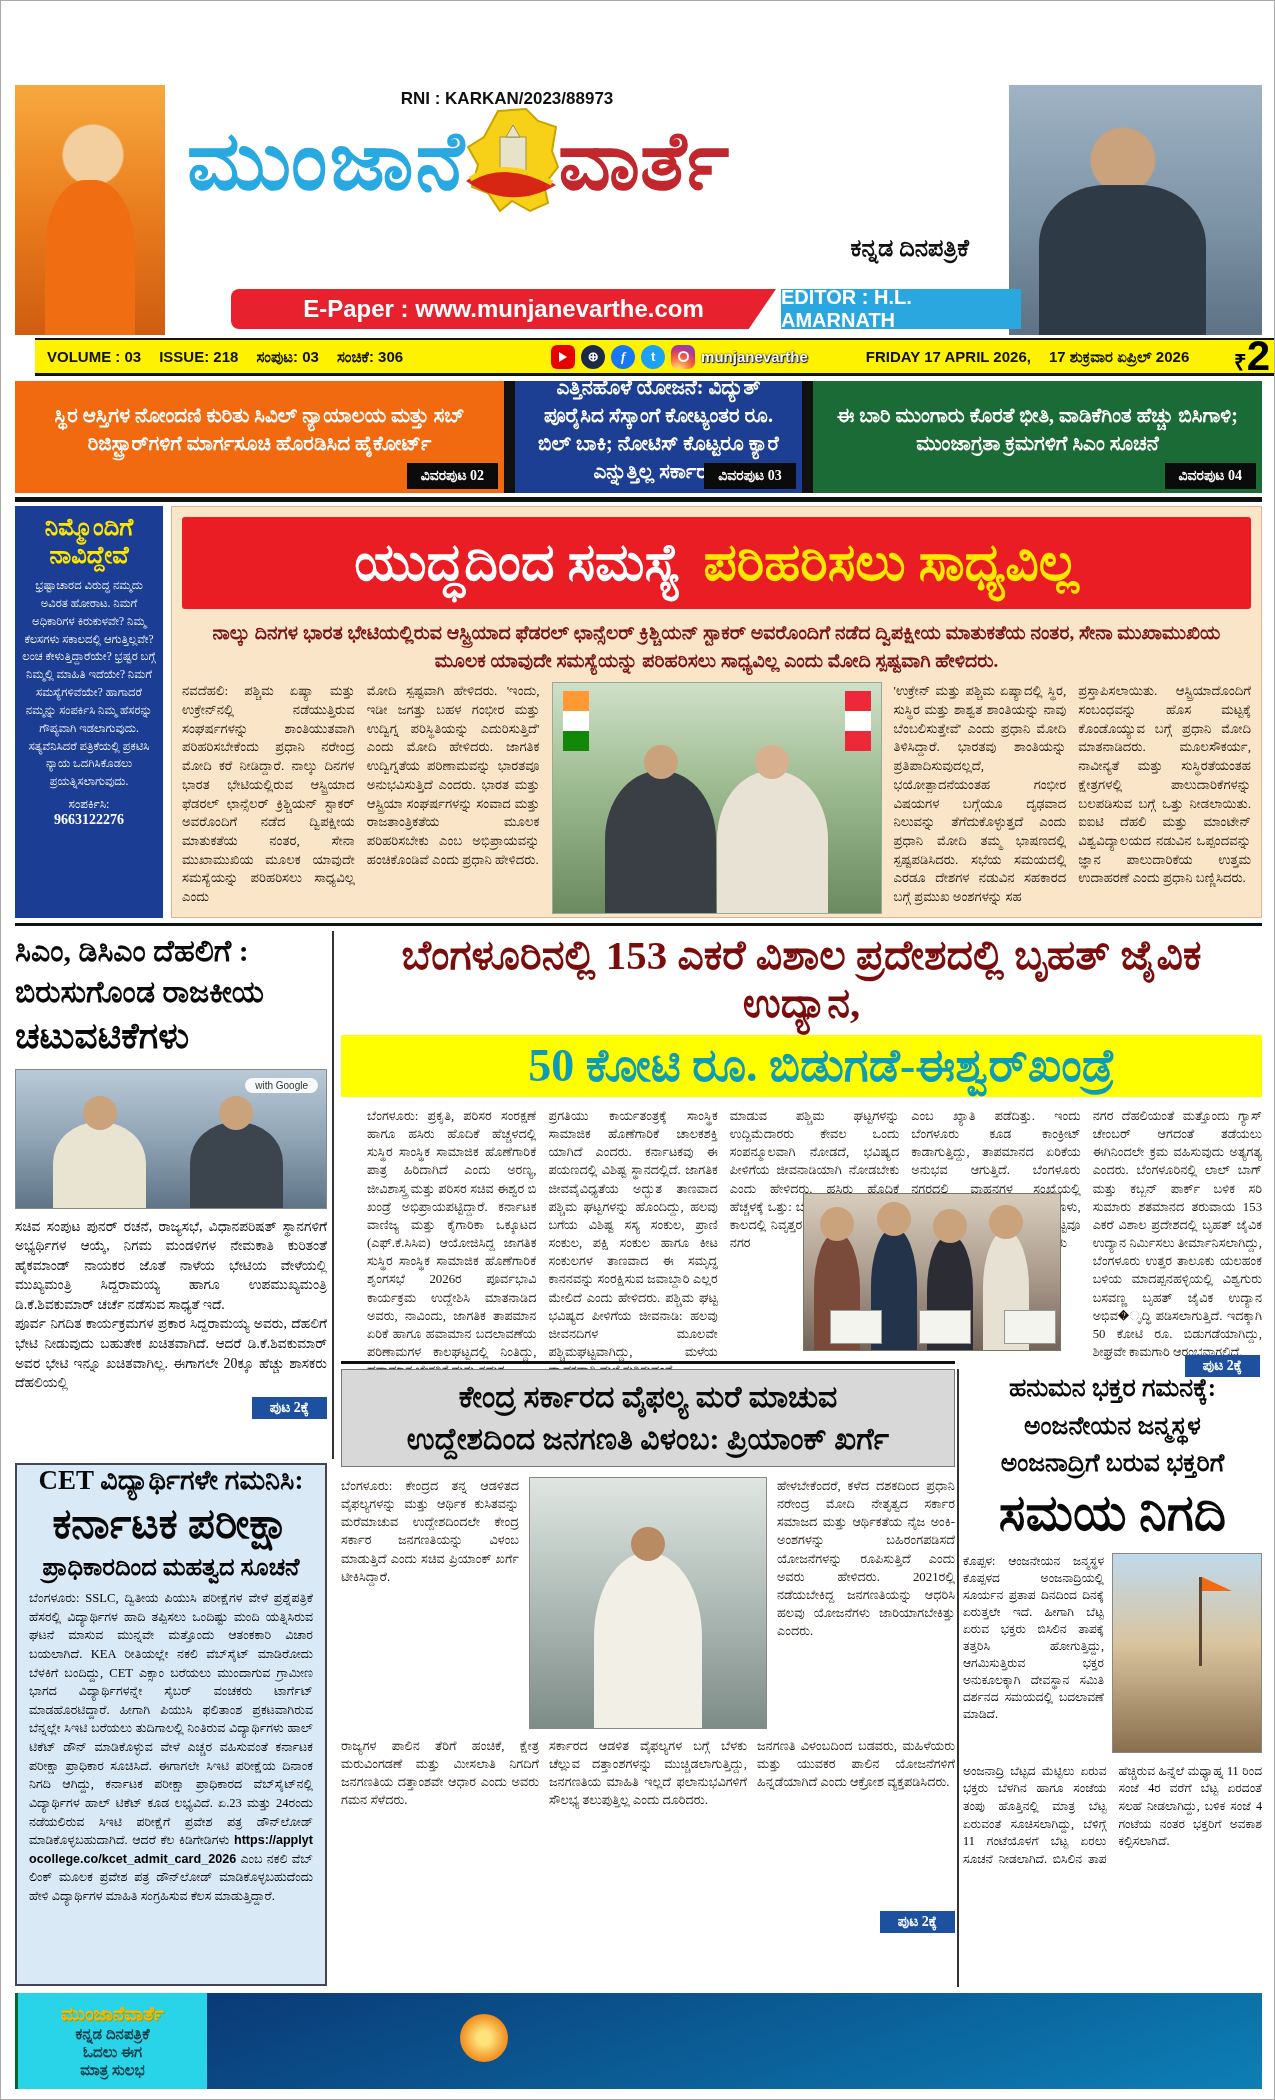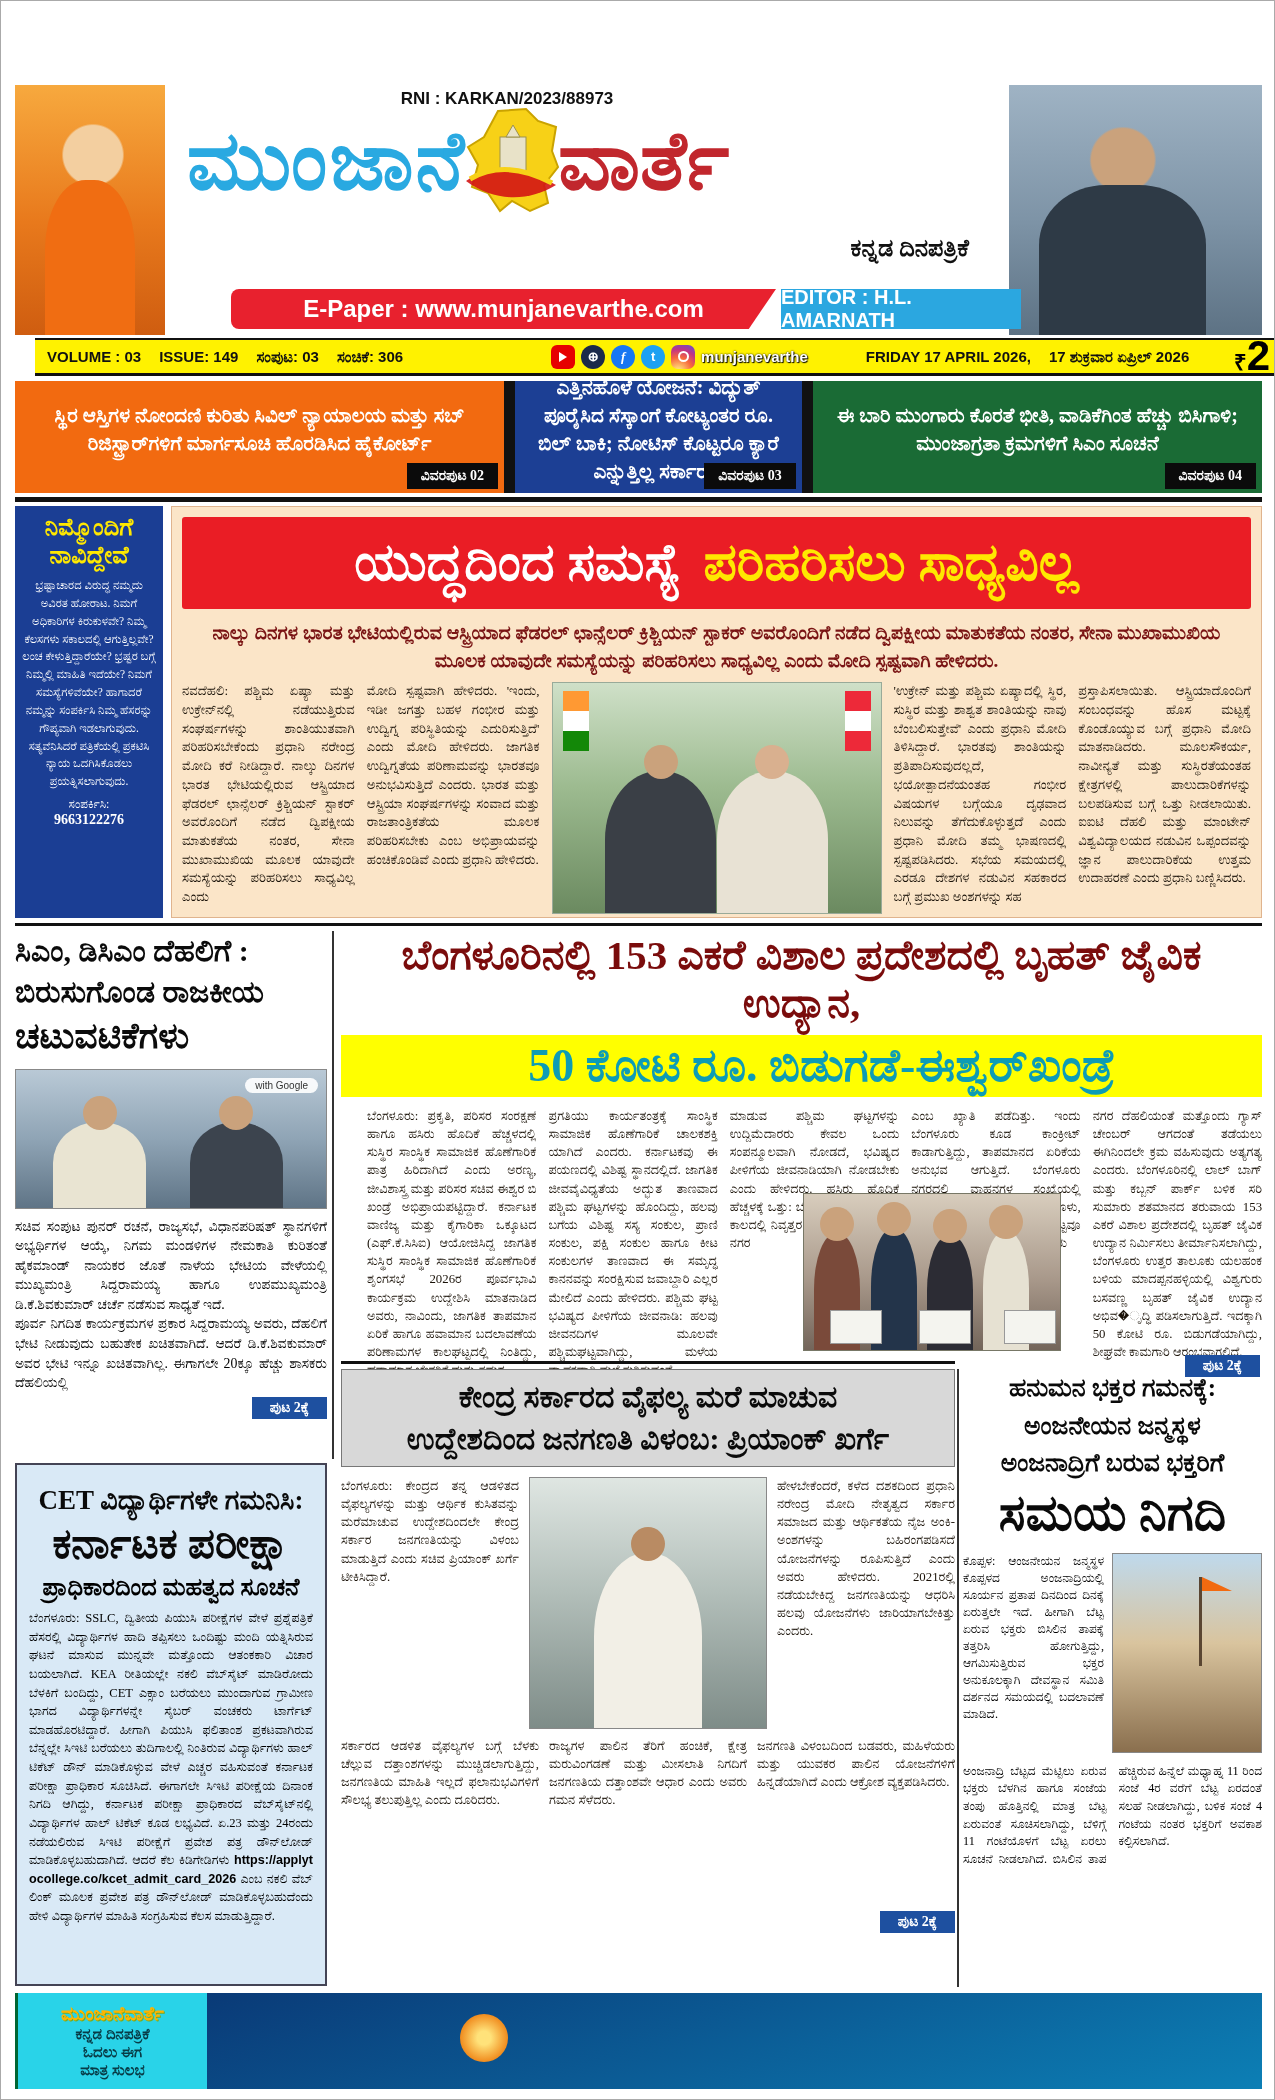--- a/index.html
+++ b/index.html
@@ -144,21 +144,21 @@
   .hm-intro { flex:1; font-size:12.2px; line-height:1.4; text-align:justify; overflow:hidden; }
   .hm-photo { flex:none; width:150px; position:relative; border:1px solid #888;
       background:linear-gradient(180deg,#bfd9ec 0%,#d9c49e 45%,#8a6f4e 100%); }
   .hm-photo .flagpole { position:absolute; left:58%; top:12%; width:3px; height:45%; background:#5a4632; }
   .hm-photo .flagcloth { position:absolute; left:60%; top:12%; width:0; height:0;
       border-top:14px solid transparent; border-left:30px solid #f26a10; }
   .hm-body { margin-top:10px; font-size:12.2px; line-height:1.45; text-align:justify;
       column-count:2; column-gap:12px; height:230px; overflow:hidden; }
 
   .cet { position:absolute; left:14px; top:1462px; width:312px; height:523px; background:#d9e9f6;
-         border:2px solid #445; padding:20px 12px; }
+         border:2px solid #445; padding:0 12px; }
   .cet-kicker { text-align:center; font-weight:bold; font-size:27px; color:#0a0a0a; }
   .cet-title { text-align:center; font-weight:bold; font-size:42px; color:#0a0a0a; margin-top:4px; }
   .cet-sub { text-align:center; font-weight:bold; font-size:24px; margin-top:6px; }
   .cet-body { margin-top:8px; font-size:12.6px; line-height:1.48; text-align:justify; }
   .cet-url { font-weight:bold; font-family:"Liberation Sans",sans-serif; color:#000; word-break:break-all; }
 
   
   .banner { position:absolute; left:14px; top:1992px; width:1247px; height:96px; display:flex;
       background:linear-gradient(120deg,#062a63 0%,#0a5aa8 40%,#0aa3c8 70%,#074a8f 100%); }
   .banner-left { width:958px; position:relative; text-align:center; }
@@ -199,21 +199,21 @@
       </span>
       <span class="title-kn2">ವಾರ್ತೆ</span>
     </div>
     <div class="tagline">ಕನ್ನಡ ದಿನಪತ್ರಿಕೆ</div>
     <div class="epaper-bar">E-Paper : www.munjanevarthe.com</div>
     <div class="editor-bar">EDITOR : H.L. AMARNATH</div>
   </div>
 
   <div class="infobar">
     <span>VOLUME : 03</span>
-    <span>ISSUE: 149</span>
+    <span>ISSUE: 218</span>
     <span>ಸಂಪುಟ: 03</span>
     <span>ಸಂಚಿಕೆ: 306</span>
     <span style="margin-left:130px; display:flex; gap:6px; align-items:center;">
       <span class="icon ic-yt">
           <i></i>
         </span>
       <span class="icon ic-web">⊕</span>
       <span class="icon ic-fb">f</span>
       <span class="icon ic-tw">t</span>
       <span class="icon ic-ig">
@@ -330,22 +330,22 @@
       <span>ಉದ್ದೇಶದಿಂದ ಜನಗಣತಿ ವಿಳಂಬ: ಪ್ರಿಯಾಂಕ್ ಖರ್ಗೆ</span>
     </div>
     <div class="census-row1">
       <div class="col">ಬೆಂಗಳೂರು: ಕೇಂದ್ರದ ತನ್ನ ಆಡಳಿತದ ವೈಫಲ್ಯಗಳನ್ನು ಮತ್ತು ಆರ್ಥಿಕ ಕುಸಿತವನ್ನು ಮರೆಮಾಚುವ ಉದ್ದೇಶದಿಂದಲೇ ಕೇಂದ್ರ ಸರ್ಕಾರ ಜನಗಣತಿಯನ್ನು ವಿಳಂಬ ಮಾಡುತ್ತಿದೆ ಎಂದು ಸಚಿವ ಪ್ರಿಯಾಂಕ್ ಖರ್ಗೆ ಟೀಕಿಸಿದ್ದಾರೆ.</div>
       <div class="census-photo">
         <span class="fig"></span>
       </div>
       <div class="col">ಹೇಳಬೇಕೆಂದರೆ, ಕಳೆದ ದಶಕದಿಂದ ಪ್ರಧಾನಿ ನರೇಂದ್ರ ಮೋದಿ ನೇತೃತ್ವದ ಸರ್ಕಾರ ಸಮಾಜದ ಮತ್ತು ಆರ್ಥಿಕತೆಯ ನೈಜ ಅಂಕಿ-ಅಂಶಗಳನ್ನು ಬಹಿರಂಗಪಡಿಸದೆ ಯೋಜನೆಗಳನ್ನು ರೂಪಿಸುತ್ತಿದೆ ಎಂದು ಅವರು ಹೇಳಿದರು. 2021ರಲ್ಲಿ ನಡೆಯಬೇಕಿದ್ದ ಜನಗಣತಿಯನ್ನು ಆಧರಿಸಿ ಹಲವು ಯೋಜನೆಗಳು ಜಾರಿಯಾಗಬೇಕಿತ್ತು ಎಂದರು.</div>
     </div>
     <div class="census-row2">
+      <div class="col">ರಾಜ್ಯಗಳ ಪಾಲಿನ ತೆರಿಗೆ ಹಂಚಿಕೆ, ಕ್ಷೇತ್ರ ಮರುವಿಂಗಡಣೆ ಮತ್ತು ಮೀಸಲಾತಿ ನಿಗದಿಗೆ ಜನಗಣತಿಯ ದತ್ತಾಂಶವೇ ಆಧಾರ ಎಂದು ಅವರು ಗಮನ ಸೆಳೆದರು.</div>
       <div class="col">ಸರ್ಕಾರದ ಆಡಳಿತ ವೈಫಲ್ಯಗಳ ಬಗ್ಗೆ ಬೆಳಕು ಚೆಲ್ಲುವ ದತ್ತಾಂಶಗಳನ್ನು ಮುಚ್ಚಿಡಲಾಗುತ್ತಿದ್ದು, ಜನಗಣತಿಯ ಮಾಹಿತಿ ಇಲ್ಲದೆ ಫಲಾನುಭವಿಗಳಿಗೆ ಸೌಲಭ್ಯ ತಲುಪುತ್ತಿಲ್ಲ ಎಂದು ದೂರಿದರು.</div>
-      <div class="col">ರಾಜ್ಯಗಳ ಪಾಲಿನ ತೆರಿಗೆ ಹಂಚಿಕೆ, ಕ್ಷೇತ್ರ ಮರುವಿಂಗಡಣೆ ಮತ್ತು ಮೀಸಲಾತಿ ನಿಗದಿಗೆ ಜನಗಣತಿಯ ದತ್ತಾಂಶವೇ ಆಧಾರ ಎಂದು ಅವರು ಗಮನ ಸೆಳೆದರು.</div>
       <div class="col">ಜನಗಣತಿ ವಿಳಂಬದಿಂದ ಬಡವರು, ಮಹಿಳೆಯರು ಮತ್ತು ಯುವಕರ ಪಾಲಿನ ಯೋಜನೆಗಳಿಗೆ ಹಿನ್ನಡೆಯಾಗಿದೆ ಎಂದು ಆಕ್ರೋಶ ವ್ಯಕ್ತಪಡಿಸಿದರು.</div>
     </div>
     <span class="ptag">ಪುಟ 2ಕ್ಕೆ</span>
   </div>
 
   <div class="vrule" style="left:956px; top:1368px; height:618px;"></div>
 
   <div class="hanuman">
     <div class="hm-h123">
       <span>ಹನುಮನ ಭಕ್ತರ ಗಮನಕ್ಕೆ:</span><br>

